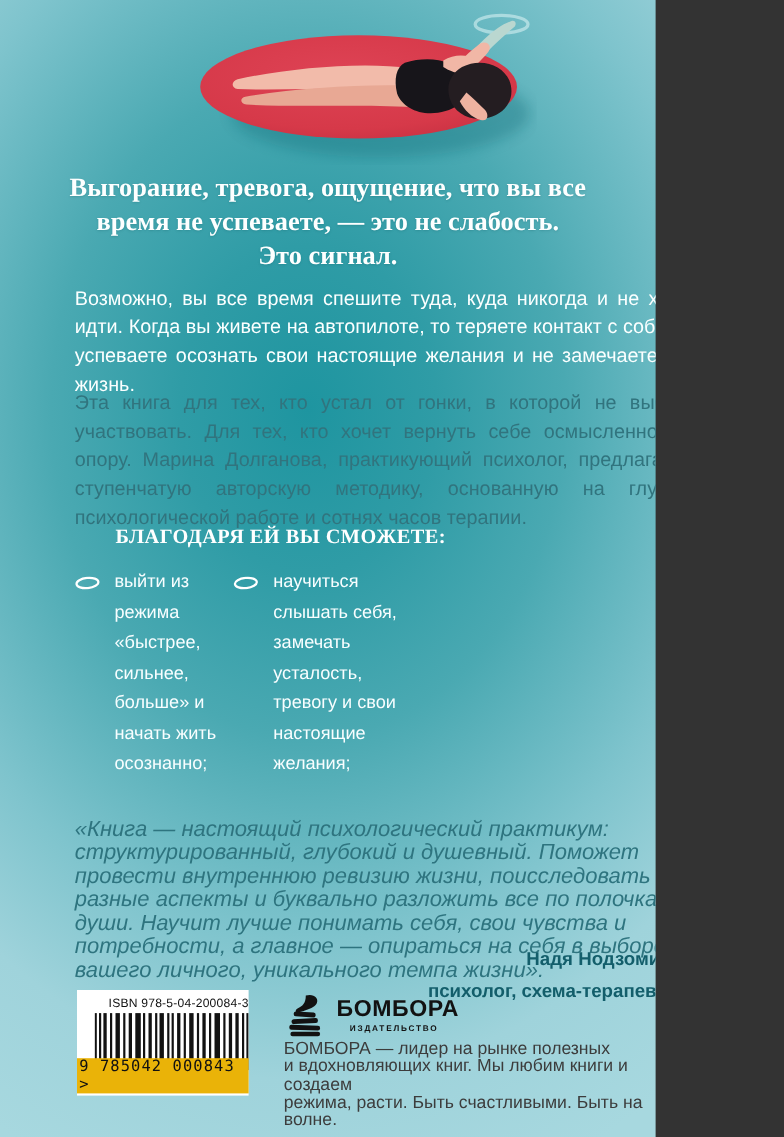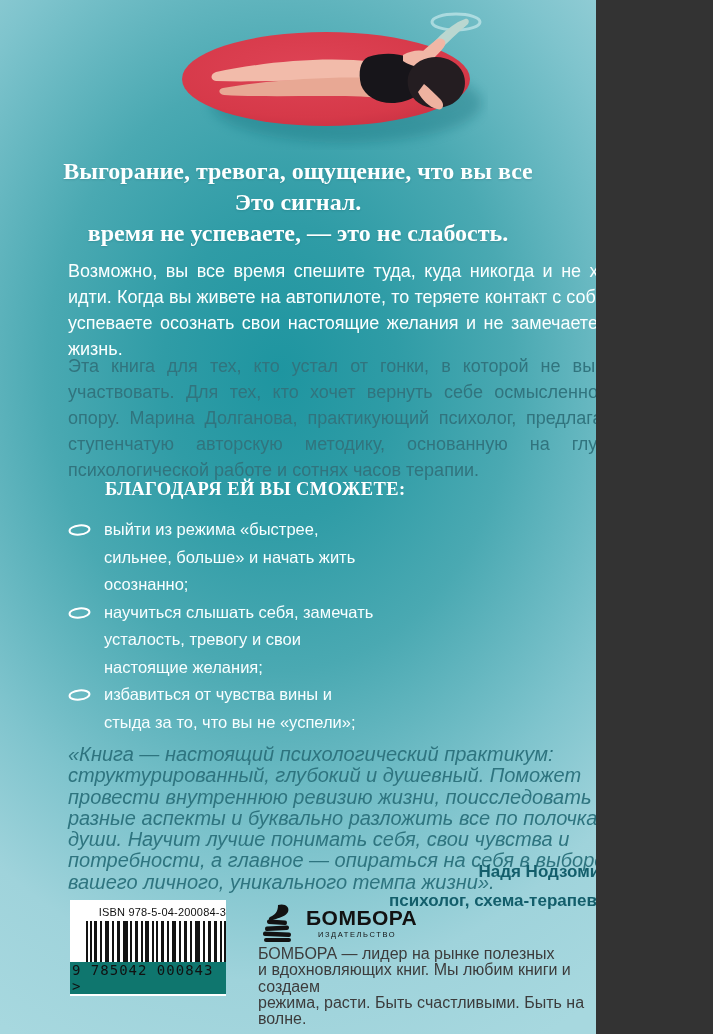--- a/index.html
+++ b/index.html
@@ -22,21 +22,21 @@
   .para{left:68px;width:578px;color:#fbffff;font-size:18px;line-height:26px;text-align:justify;}
   .para.p1{top:258px;}
   .para.p2{top:353px;color:#31747e;}
   
   .benefits-heading{
     top:479px;left:105px;color:#ffffff;
     font-family:"Liberation Serif","DejaVu Serif",serif;font-weight:bold;
     font-size:18.5px;letter-spacing:.4px;
   }
   .benefits{top:516px;left:68px;width:592px;display:flex;}
-  .bcol{display:flex;flex-direction:column;}
+  .bcol{display:flex;flex-direction:row;}
   .bcol.left{width:307px;}
   .bcol.right{width:285px;}
   .bitem{display:flex;align-items:flex-start;color:#f8feff;font-size:16.5px;line-height:27.5px;}
   .bitem .oval{flex:0 0 auto;margin:8px 13px 0 0;transform:rotate(-6deg);}
   
   .quote{
     top:744px;left:68px;width:580px;color:#2e747f;
     font-style:italic;font-size:20px;line-height:21.3px;
   }
   .attribution{
@@ -45,28 +45,28 @@
   }
   
   .barcode-card{
     top:900px;left:70px;width:156px;height:96px;background:#fff;
     display:flex;flex-direction:column;align-items:flex-end;justify-content:flex-start;
     padding-top:5px;box-sizing:border-box;
   }
   .isbn{font-size:11px;color:#111;letter-spacing:.2px;line-height:14px;}
   .barcode-digits{
     font-family:"DejaVu Sans Mono",monospace;font-size:14px;color:#111;
-    letter-spacing:1px;margin-top:-11px;background:#0f766e;padding:0 2px;
+    letter-spacing:1px;margin-top:-11px;background:#eab308;padding:0 2px;
   }
   .publisher{top:903px;left:258px;display:flex;align-items:flex-start;}
   .publisher-name{
     font-size:21px;font-weight:bold;color:#121212;letter-spacing:.5px;line-height:22px;
     font-family:"Liberation Sans",sans-serif;margin-top:4px;
   }
-  .publisher-sub{font-size:7.5px;font-weight:normal;color:#121212;letter-spacing:1.6px;margin-top:1px;padding-left:12px;}
+  .publisher-sub{font-size:7.5px;font-weight:bold;color:#121212;letter-spacing:1.6px;margin-top:1px;padding-left:12px;}
   .publisher-desc{top:946px;left:258px;color:#3c3c3c;font-size:16px;line-height:16.3px;}
 </style>
 </head>
 <body>
 
 <div class="cover">
 
   <div class="abs" style="top:0;left:168px;width:320px;height:150px;">
     <svg width="320" height="150" viewBox="0 0 320 150">
       <defs>
@@ -88,48 +88,42 @@
       <path d="M208,78 C165,76 100,80 55,88 C50,89 50,94 56,95 C105,98 170,94 214,98 Z" fill="#e8a894"></path>
       <path d="M200,57 C222,50 245,55 253,67 C261,81 255,96 237,101 C217,107 198,99 193,85 C190,72 192,61 200,57 Z" fill="#17151a"></path>
       <path d="M235,55 C245,49 258,49 264,55 C268,59 266,65 260,67 C252,69 241,65 235,61 Z" fill="#f1b7a6"></path>
       <path d="M252,61 C269,52 289,59 295,73 C301,88 293,103 276,107 C260,111 245,103 241,90 C237,77 242,67 252,61 Z" fill="#241d21"></path>
       <path d="M250,92 C254,100 261,107 269,109 C275,111 277,105 273,100 C267,94 261,88 256,84 Z" fill="#eeb2a0"></path>
     </svg>
   </div>
 
   <div class="abs headline">
     <div>Выгорание, тревога, ощущение, что вы все</div>
+    <div>время не успеваете, — это не слабость.</div>
     <div>Это сигнал.</div>
-    <div>время не успеваете, — это не слабость.</div>
   </div>
 
   <div class="abs para p1">Возможно, вы все время спешите туда, куда никогда и не хотели идти. Когда вы живете на автопилоте, то теряете контакт с собой, не успеваете осознать свои настоящие желания и не замечаете саму жизнь.</div>
   <div class="abs para p2">Эта книга для тех, кто устал от гонки, в которой не выбирал участвовать. Для тех, кто хочет вернуть себе осмысленность и опору. Марина Долганова, практикующий психолог, предлагает 6-ступенчатую авторскую методику, основанную на глубокой психологической работе и сотнях часов терапии.</div>
 
   <div class="abs benefits-heading">БЛАГОДАРЯ ЕЙ ВЫ СМОЖЕТЕ:</div>
 
   <div class="abs benefits">
     <div class="bcol left">
       <div class="bitem">
         <svg class="oval" width="23" height="12" viewBox="0 0 23 12">
             <ellipse cx="11.5" cy="6" rx="10" ry="4.6" fill="none" stroke="#ffffff" stroke-width="2"></ellipse>
           </svg>
         <span>выйти из режима «быстрее, сильнее, больше» и начать жить осознанно;</span>
       </div>
       <div class="bitem">
         <svg class="oval" width="23" height="12" viewBox="0 0 23 12">
             <ellipse cx="11.5" cy="6" rx="10" ry="4.6" fill="none" stroke="#ffffff" stroke-width="2"></ellipse>
           </svg>
         <span>научиться слышать себя, замечать усталость, тревогу и свои настоящие желания;</span>
-      </div>
-      <div class="bitem">
-        <svg class="oval" width="23" height="12" viewBox="0 0 23 12">
-            <ellipse cx="11.5" cy="6" rx="10" ry="4.6" fill="none" stroke="#ffffff" stroke-width="2"></ellipse>
-          </svg>
-        <span>избавиться от чувства вины и стыда за то, что вы не «успели»;</span>
       </div>
     </div>
   </div>
 
   <div class="abs quote">«Книга — настоящий психологический практикум: структурированный, глубокий и душевный. Поможет провести внутреннюю ревизию жизни, поисследовать ее разные аспекты и буквально разложить все по полочкам души. Научит лучше понимать себя, свои чувства и потребности, а главное — опираться на себя в выборе вашего личного, уникального темпа жизни».</div>
   <div class="abs attribution">
     <div>Надя Нодзоми,</div>
     <div>психолог, схема-терапевт</div>
   </div>
 

